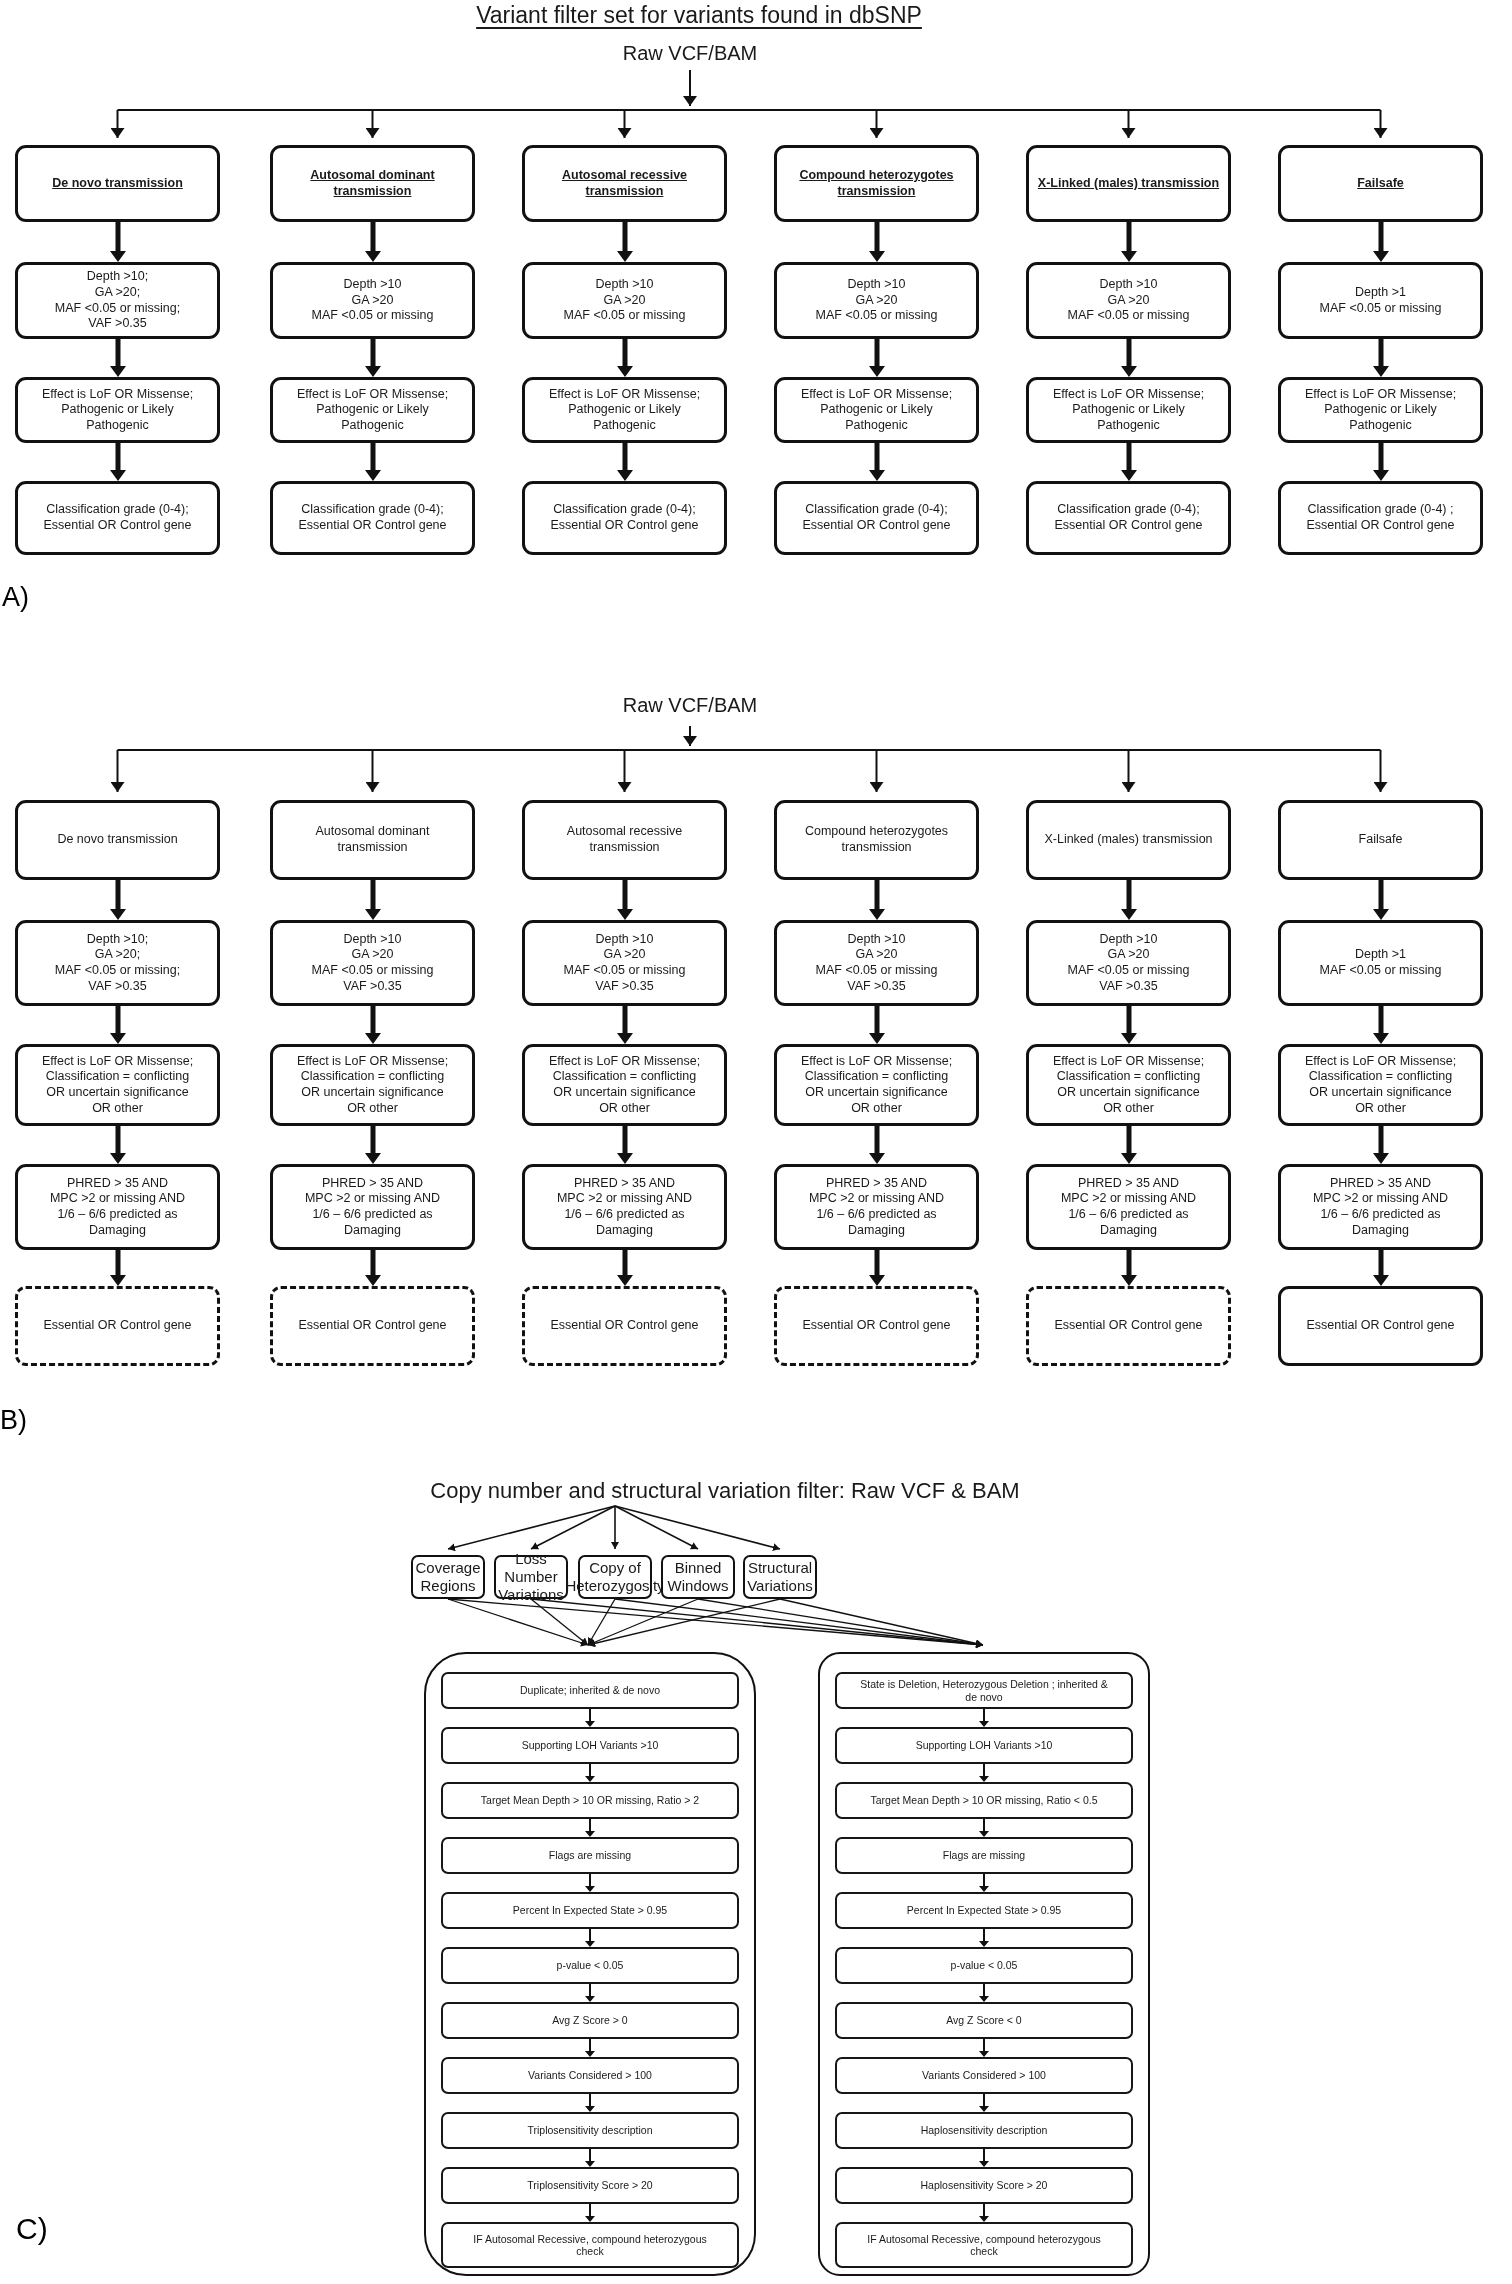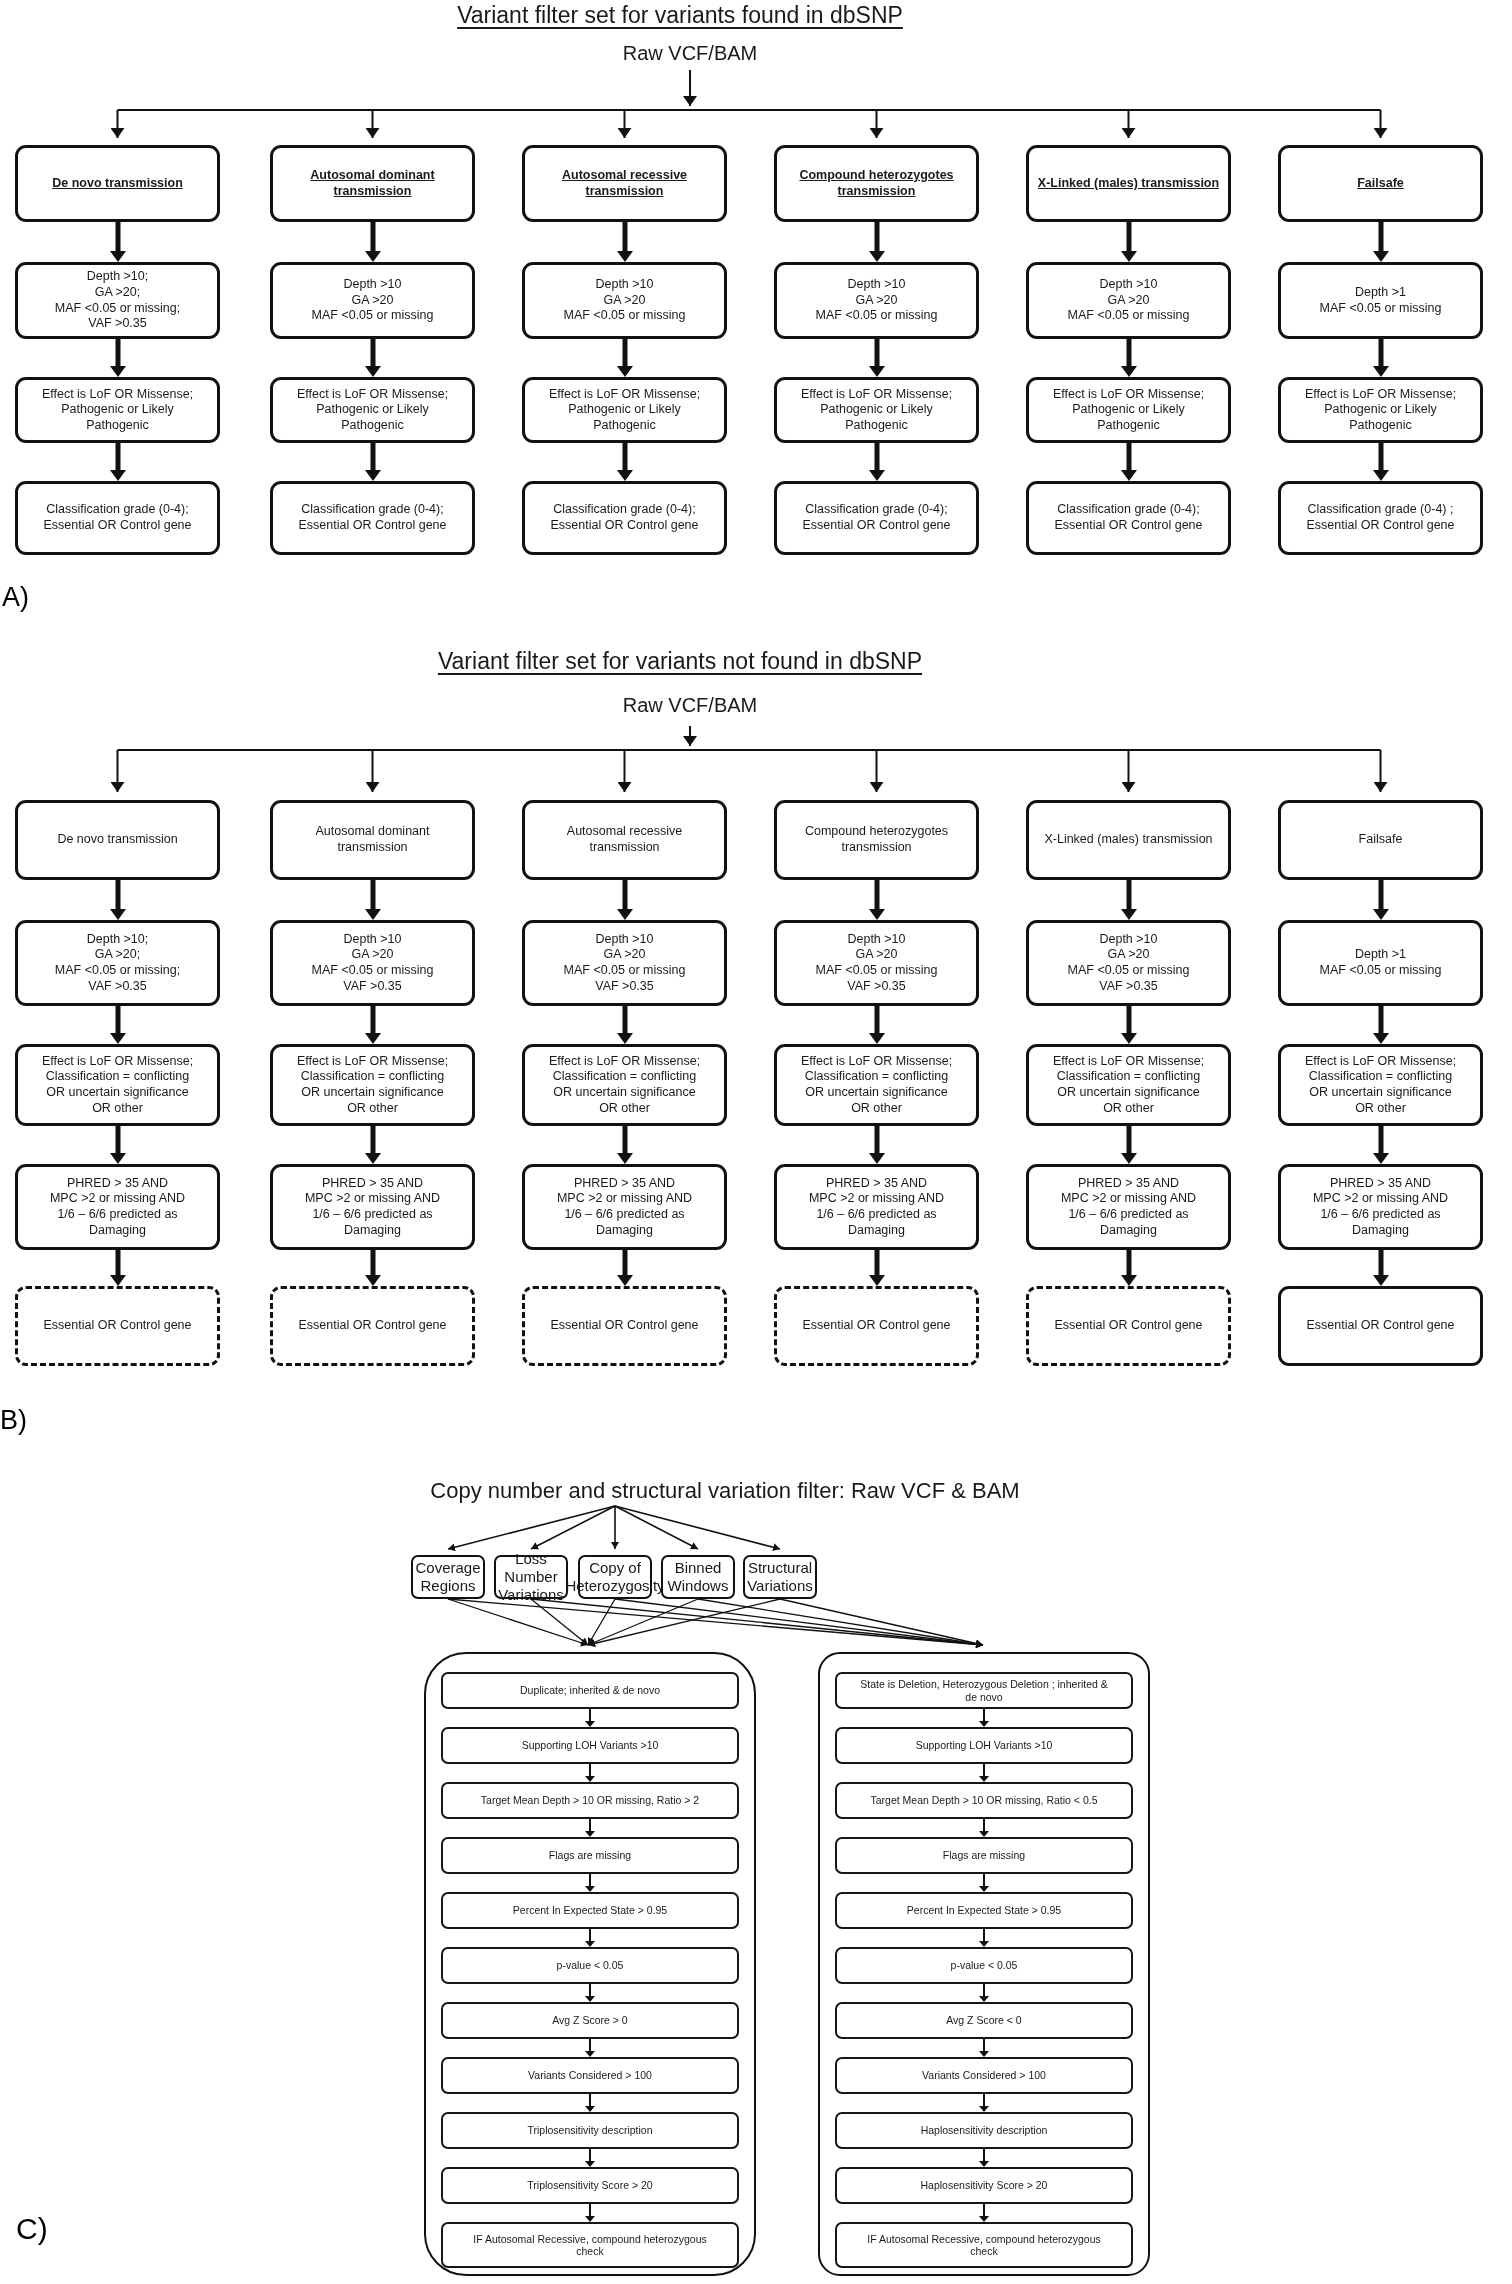--- a/index.html
+++ b/index.html
@@ -1,19 +1,19 @@
 <!DOCTYPE html>
 <html><head>
 <meta charset="utf-8">
 <style>
   html,body{margin:0;padding:0;background:#fff;}
   .page{position:relative;width:1512px;height:2284px;background:#fff;overflow:hidden;
         font-family:"Liberation Sans", sans-serif;color:#1a1a1a;}
   .ptitle{position:absolute;left:0;width:1360px;text-align:center;font-size:23px;
-          text-decoration:underline;text-underline-offset:4px;}
+          text-decoration:underline;text-underline-offset:4px;padding-left:19px;}
   .root{position:absolute;left:0;width:1380px;text-align:center;font-size:20px;}
   .conn{position:absolute;left:0;width:1512px;}
   .col{position:absolute;width:205px;display:flex;flex-direction:column;align-items:stretch;}
   .bx{border:3px solid #111;border-radius:11px;background:#fff;display:flex;align-items:center;
       justify-content:center;padding:2px 6px;box-sizing:border-box;flex:none;}
   .hA{border-width:3.5px;}
   .hA .t{font-weight:bold;text-decoration:underline;}
   .dash{border:3px dashed #111;}
   .t{white-space:pre-line;text-align:center;font-size:12.5px;line-height:1.25;}
   
@@ -198,21 +198,20 @@
       </div>
     <div class="ar" style="height:38px;"></div>
     <div class="bx" style="height:74px;">
         <span class="t">Classification grade (0-4) ;
 Essential OR Control gene</span>
       </div>
   </div>
 
   <div class="seclabel" style="left:2px;top:582px;">A)</div>
 
-  <div class="ptitle" style="top:648px;">Variant filter set for variants not found in dbSNP</div>
   <div class="root" style="top:694px;">Raw VCF/BAM</div>
 
   <svg class="conn" style="top:726px;height:74px;" viewBox="0 0 1512 74">
     <defs>
       <marker id="mB" markerUnits="userSpaceOnUse" markerWidth="14" markerHeight="14" refX="10" refY="7" orient="auto">
         <path d="M0,0 L10,7 L0,14 z" fill="#111"></path>
       </marker>
     </defs>
     <line x1="690" y1="0" x2="690" y2="20" stroke="#111" stroke-width="2" marker-end="url(#mB)"></line>
     <line x1="117.5" y1="24" x2="1380.5" y2="24" stroke="#111" stroke-width="2"></line>

